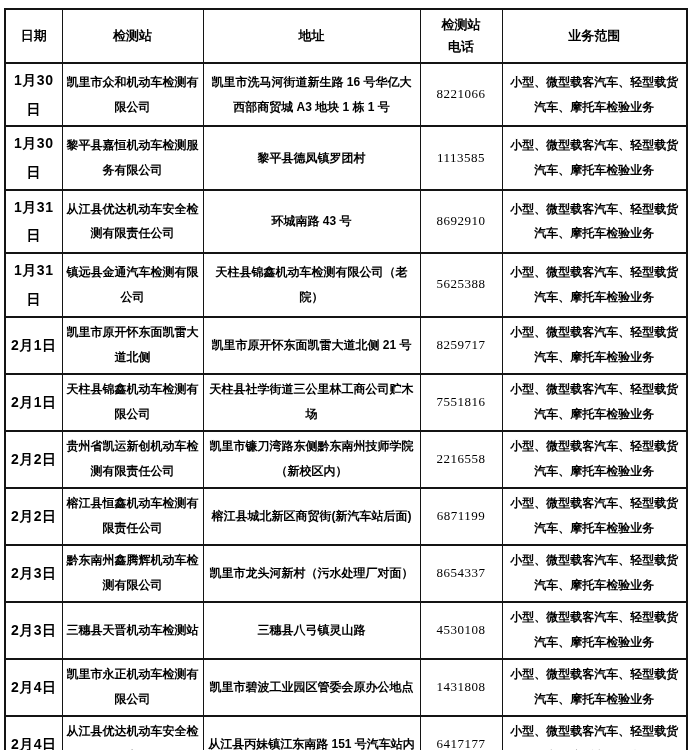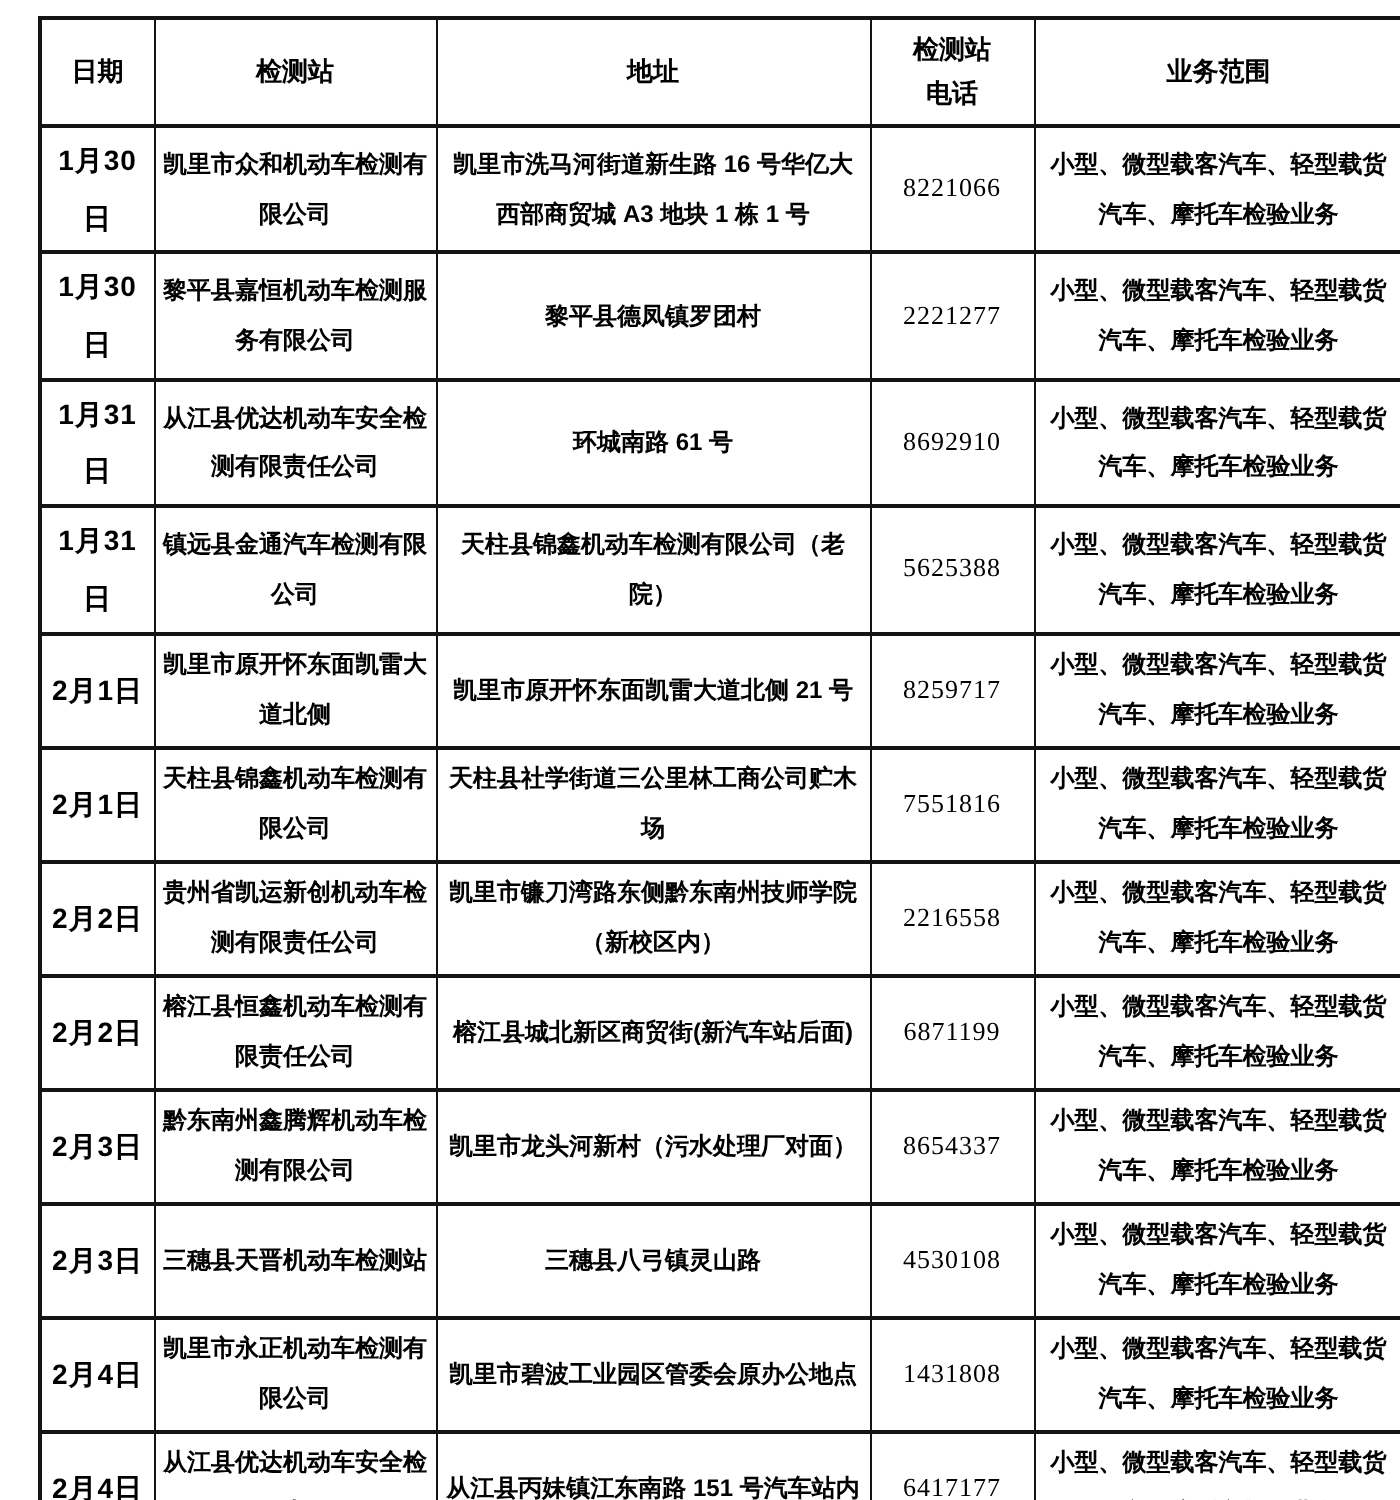--- a/index.html
+++ b/index.html
@@ -7,21 +7,21 @@
     padding: 0;
     background: #ffffff;
     width: 700px;
     height: 750px;
     overflow: hidden;
   }
   .page {
     box-sizing: border-box;
     width: 628px;
     height: 750px;
-    padding: 8px 19px;
+    padding: 8px 4px;
   }
   table.grid {
     border-collapse: collapse;
     table-layout: fixed;
     width: 682px;
     color: #000000;
     font-family: "Liberation Sans", sans-serif;
     font-weight: 700;
   }
   table.grid th,
@@ -84,27 +84,27 @@
           <td class="date">1月30日</td>
           <td class="station">凯里市众和机动车检测有限公司</td>
           <td class="address">凯里市洗马河街道新生路 16 号华亿大西部商贸城 A3 地块 1 栋 1 号</td>
           <td class="phone">8221066</td>
           <td class="scope">小型、微型载客汽车、轻型载货汽车、摩托车检验业务</td>
         </tr>
         <tr>
           <td class="date">1月30日</td>
           <td class="station">黎平县嘉恒机动车检测服务有限公司</td>
           <td class="address">黎平县德凤镇罗团村</td>
-          <td class="phone">2221277</td>
+          <td class="phone">1113585</td>
           <td class="scope">小型、微型载客汽车、轻型载货汽车、摩托车检验业务</td>
         </tr>
         <tr>
           <td class="date">1月31日</td>
           <td class="station">从江县优达机动车安全检测有限责任公司</td>
-          <td class="address">环城南路 61 号</td>
+          <td class="address">环城南路 43 号</td>
           <td class="phone">8692910</td>
           <td class="scope">小型、微型载客汽车、轻型载货汽车、摩托车检验业务</td>
         </tr>
         <tr>
           <td class="date">1月31日</td>
           <td class="station">镇远县金通汽车检测有限公司</td>
           <td class="address">天柱县锦鑫机动车检测有限公司（老院）</td>
           <td class="phone">5625388</td>
           <td class="scope">小型、微型载客汽车、轻型载货汽车、摩托车检验业务</td>
         </tr>

